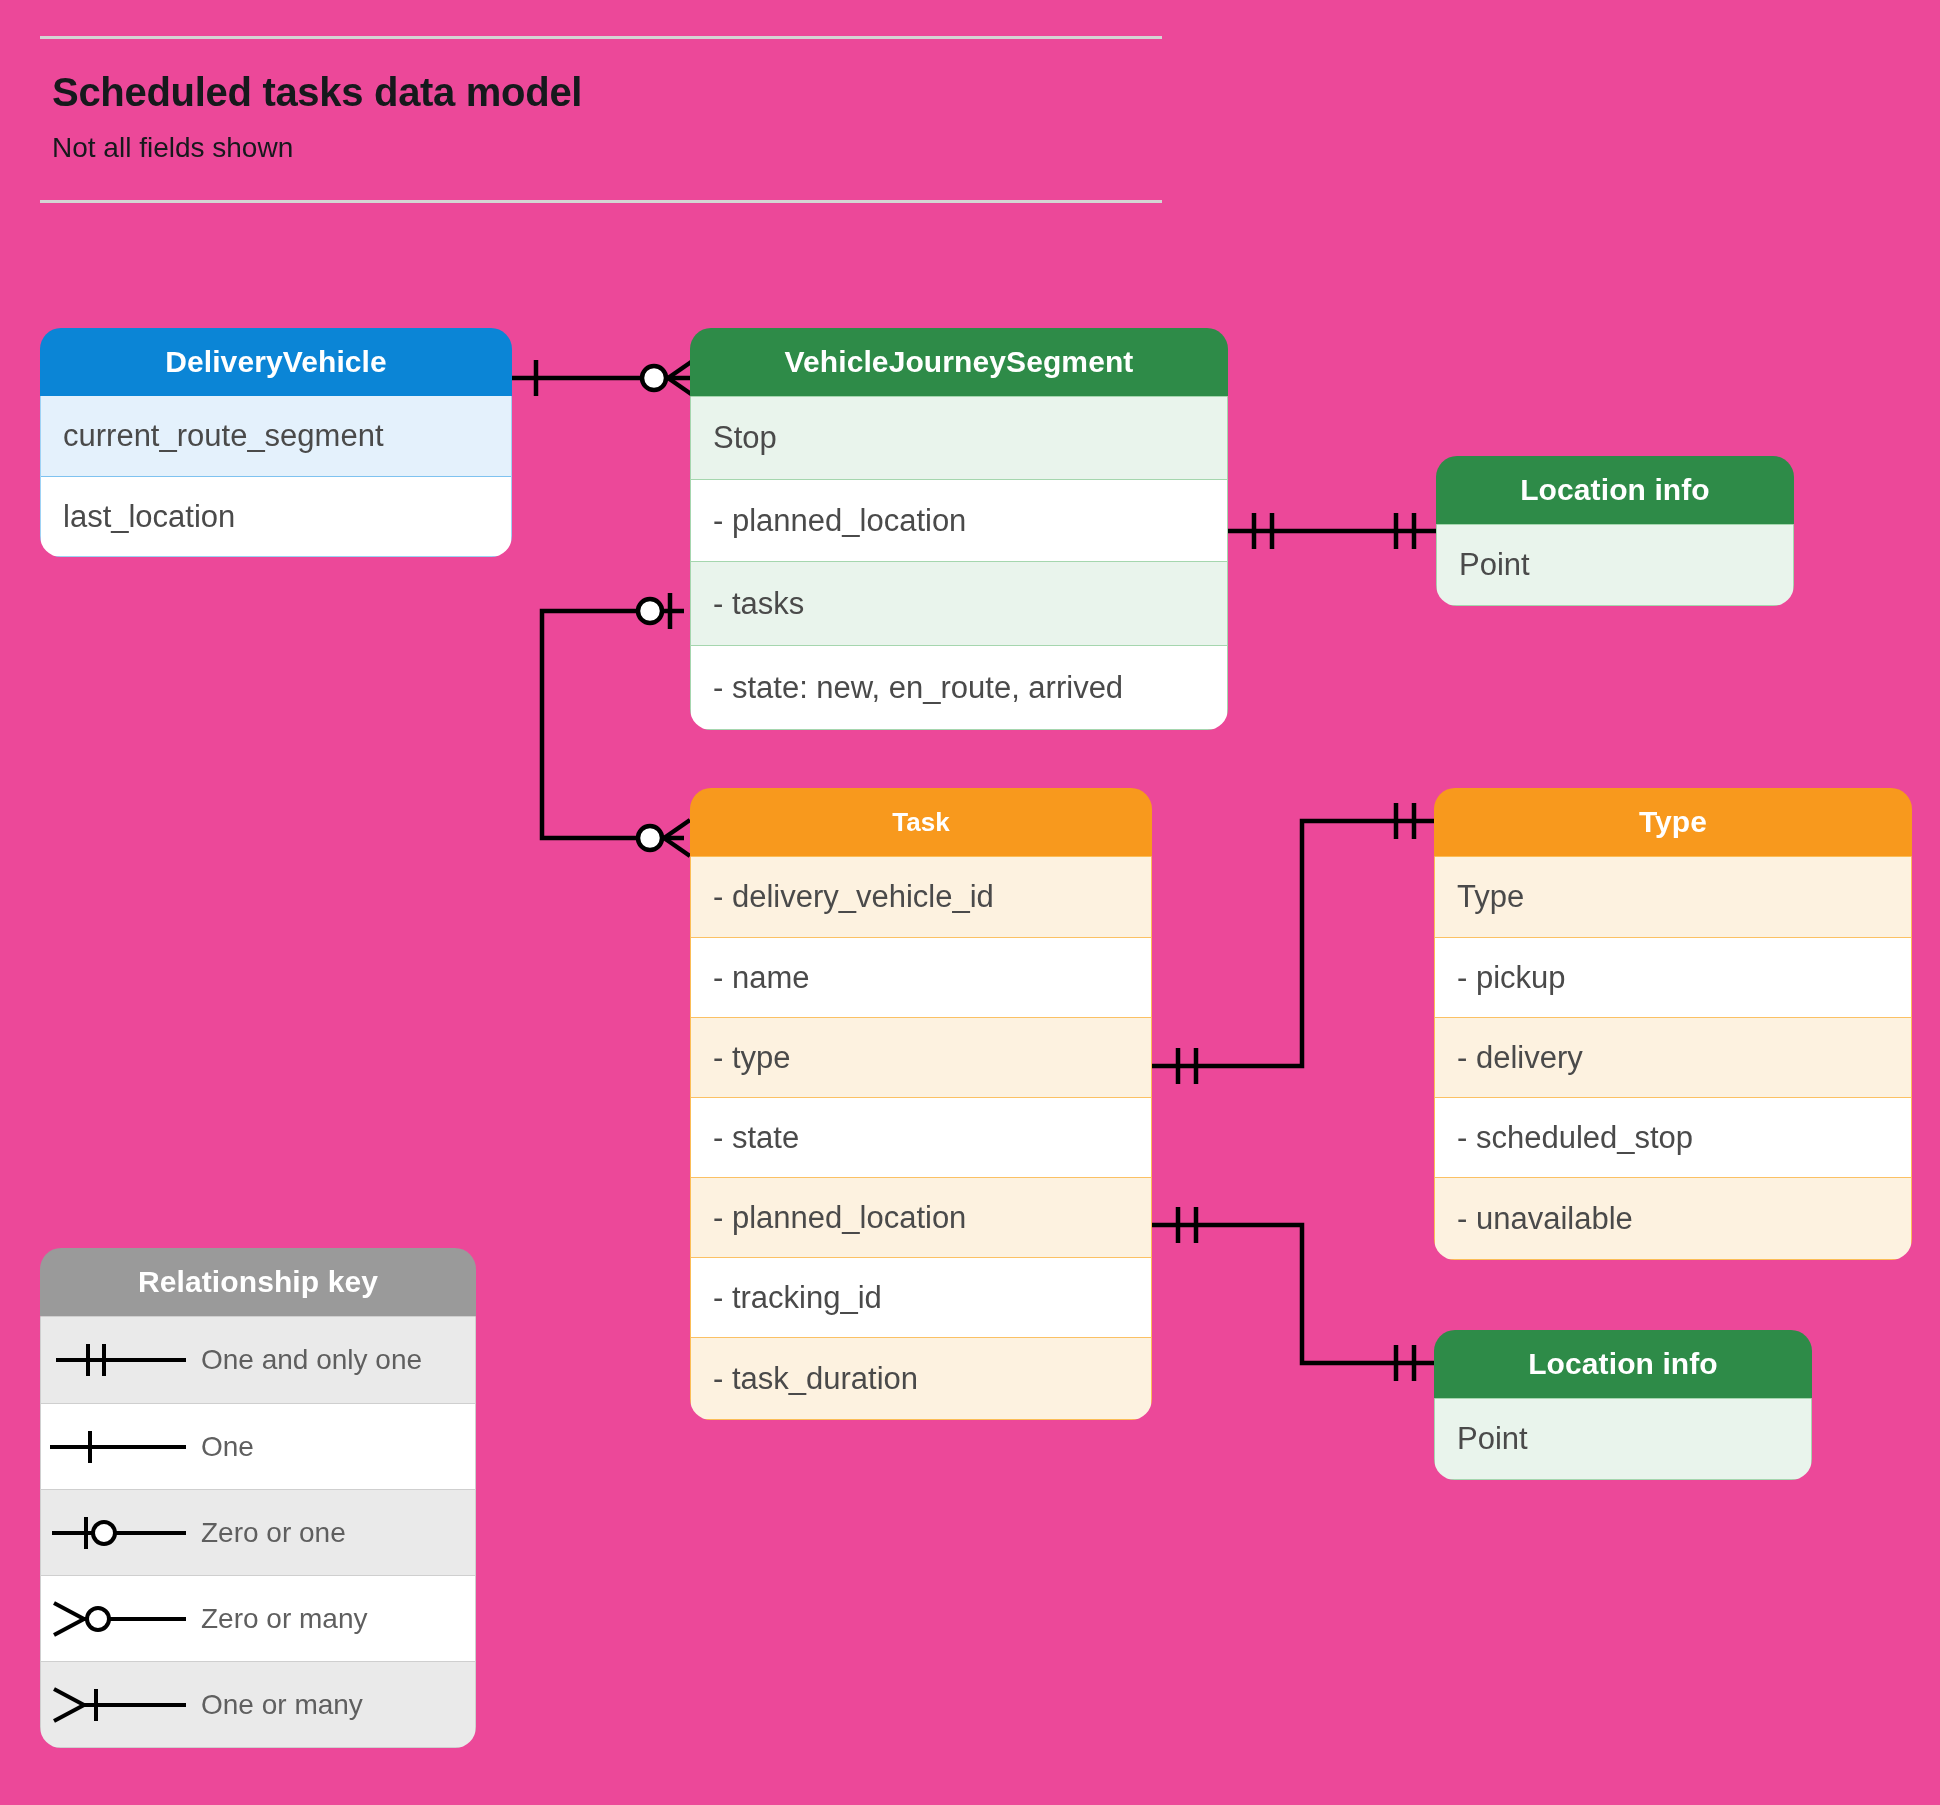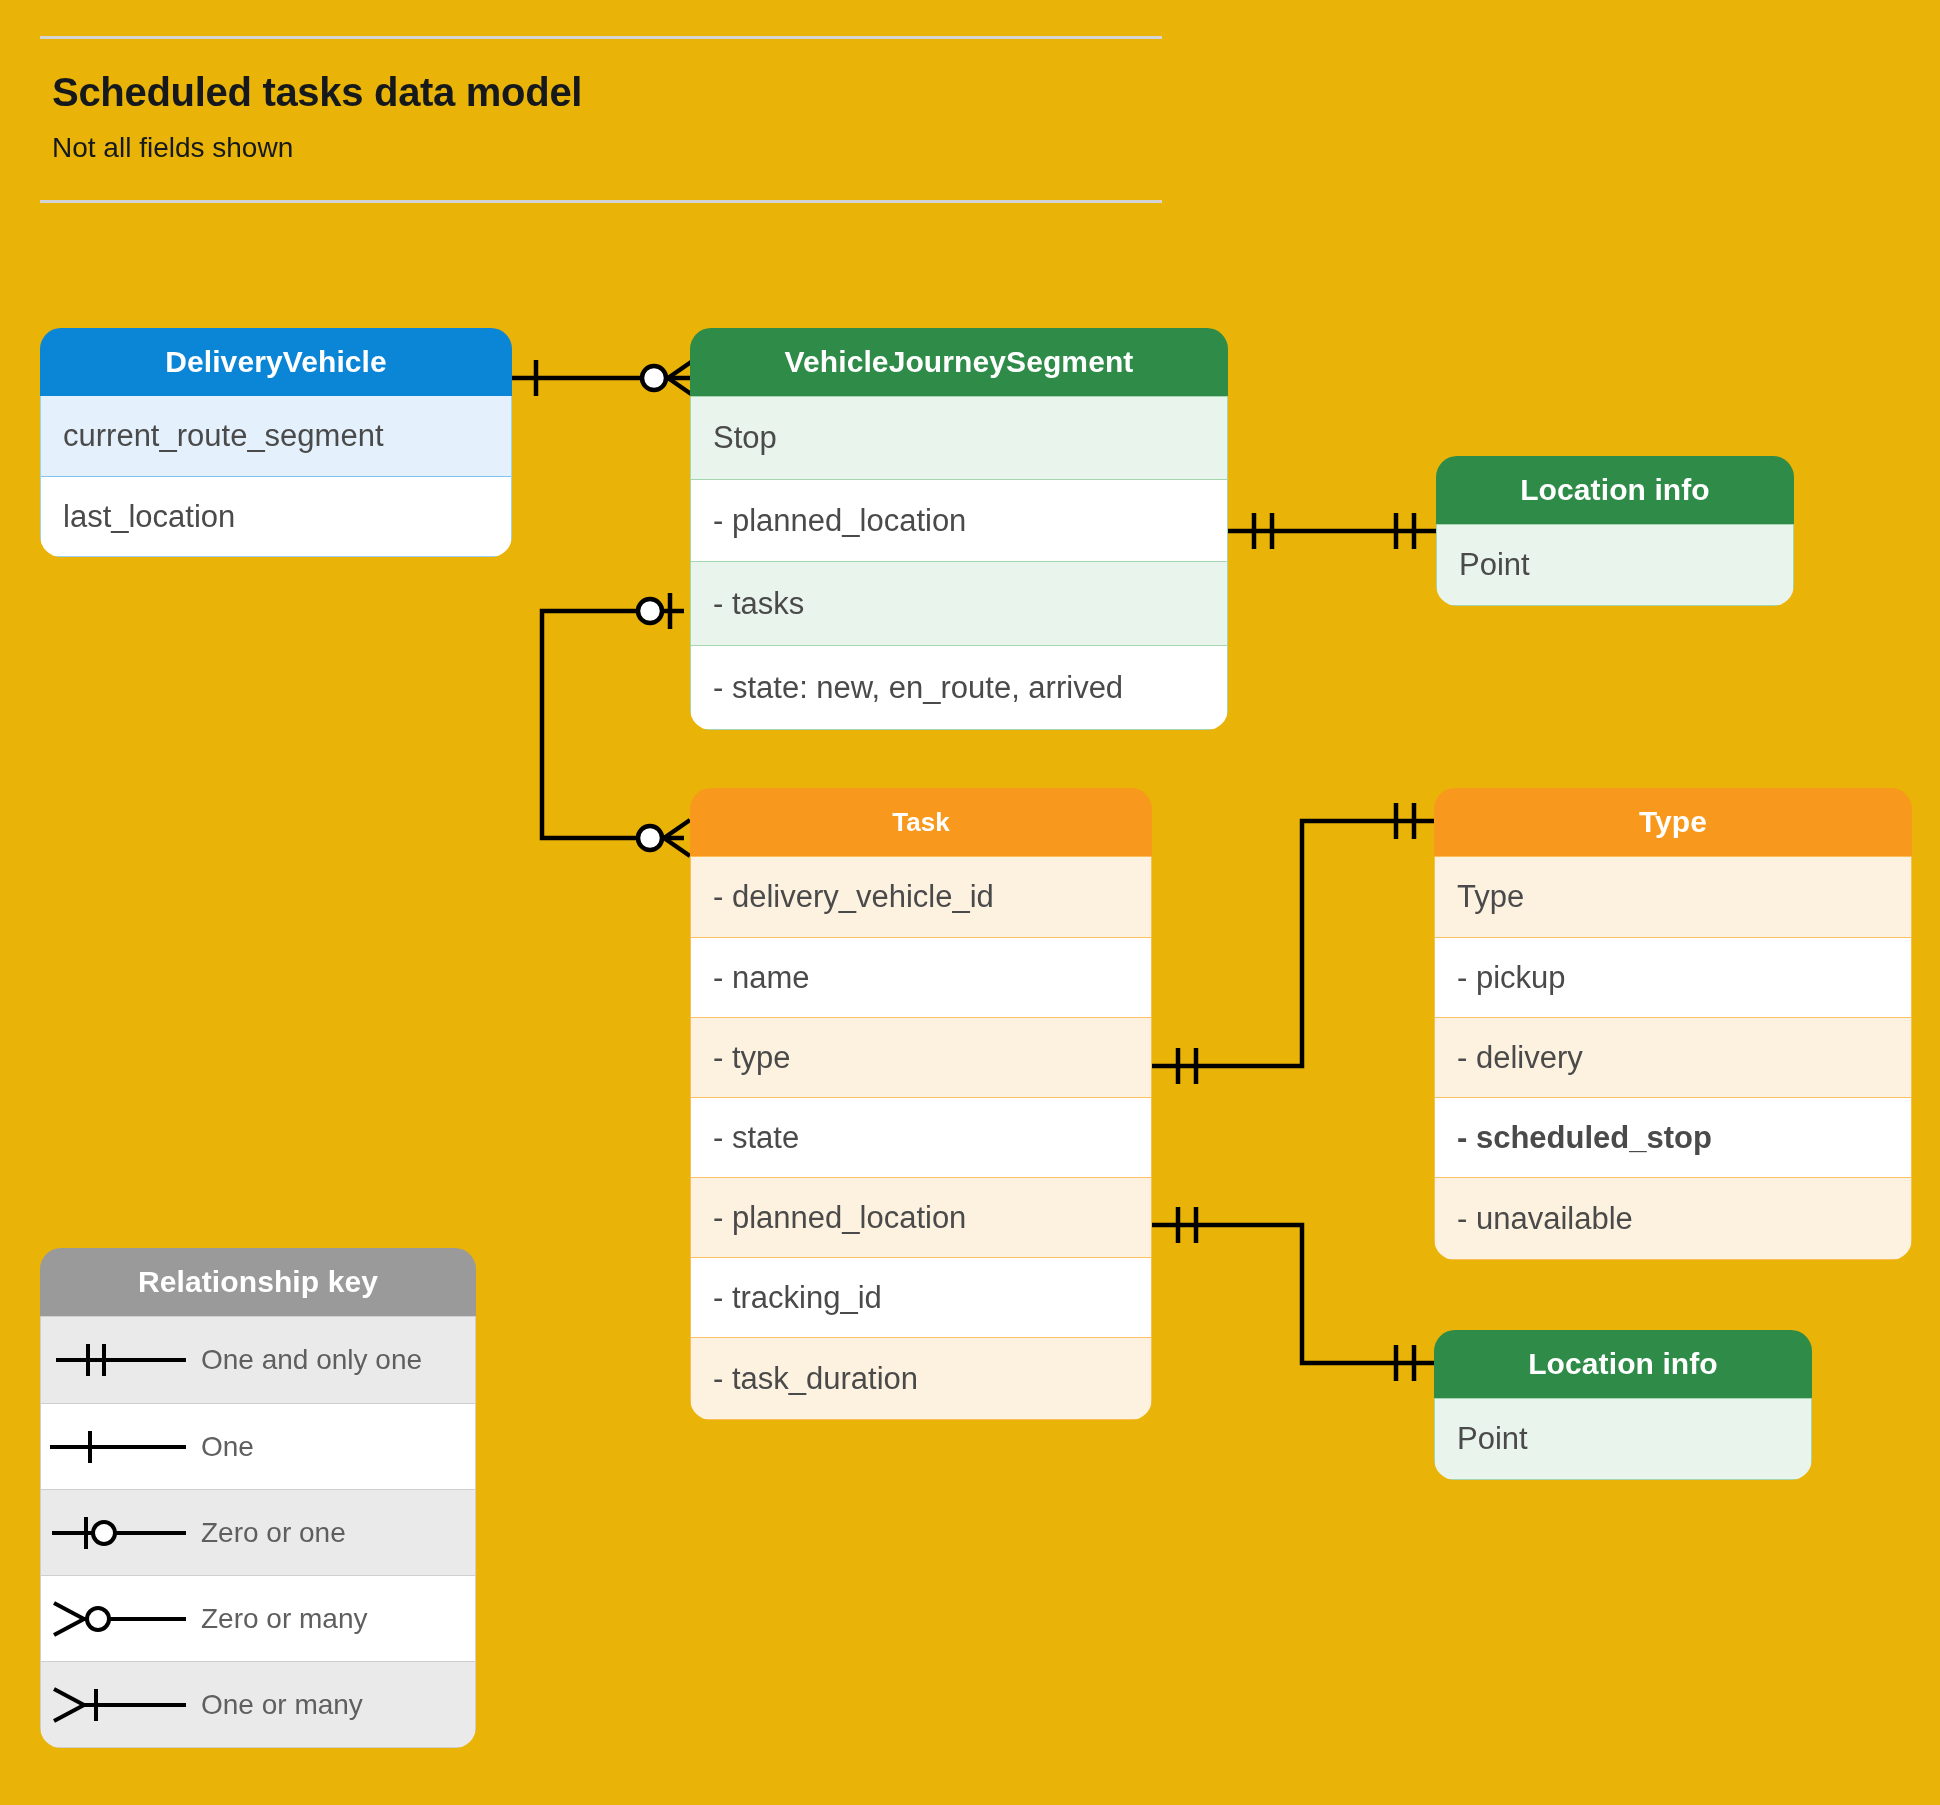--- a/index.html
+++ b/index.html
@@ -8,21 +8,21 @@
     background: #ffffff;
   }
   body {
     font-family: "Liberation Sans", sans-serif;
     -webkit-font-smoothing: antialiased;
   }
   #canvas {
     position: relative;
     width: 1940px;
     height: 1805px;
-    background: #eab308;
+    background: #ec4899;
     overflow: hidden;
   }
 
   
   .rule {
     position: absolute;
     left: 40px;
     width: 1122px;
     height: 3px;
     background: #d4d4d4;
@@ -275,21 +275,21 @@
       <div class="erow odd" style="height:80px; border-top:none;">
         <span class="rtxt" style="font-size:31px; padding-left:22px;">Type</span>
       </div>
       <div class="erow even" style="height:80px;">
         <span class="rtxt" style="font-size:31px; padding-left:22px;">-   pickup</span>
       </div>
       <div class="erow odd" style="height:80px;">
         <span class="rtxt" style="font-size:31px; padding-left:22px;">-   delivery</span>
       </div>
       <div class="erow even" style="height:80px;">
-        <span class="rtxt" style="font-size:31px; padding-left:22px;font-weight:bold;">-   scheduled_stop</span>
+        <span class="rtxt" style="font-size:31px; padding-left:22px;">-   scheduled_stop</span>
       </div>
       <div class="erow odd" style="height:82px;">
         <span class="rtxt" style="font-size:31px; padding-left:22px;">-   unavailable</span>
       </div>
     </div>
   </div>
 
   <div class="entity sc-green" style="left:1434px; top:1330px; width:378px;">
     <div class="ehead" style="height:68px; font-size:30px;">
       <span>Location info</span>

